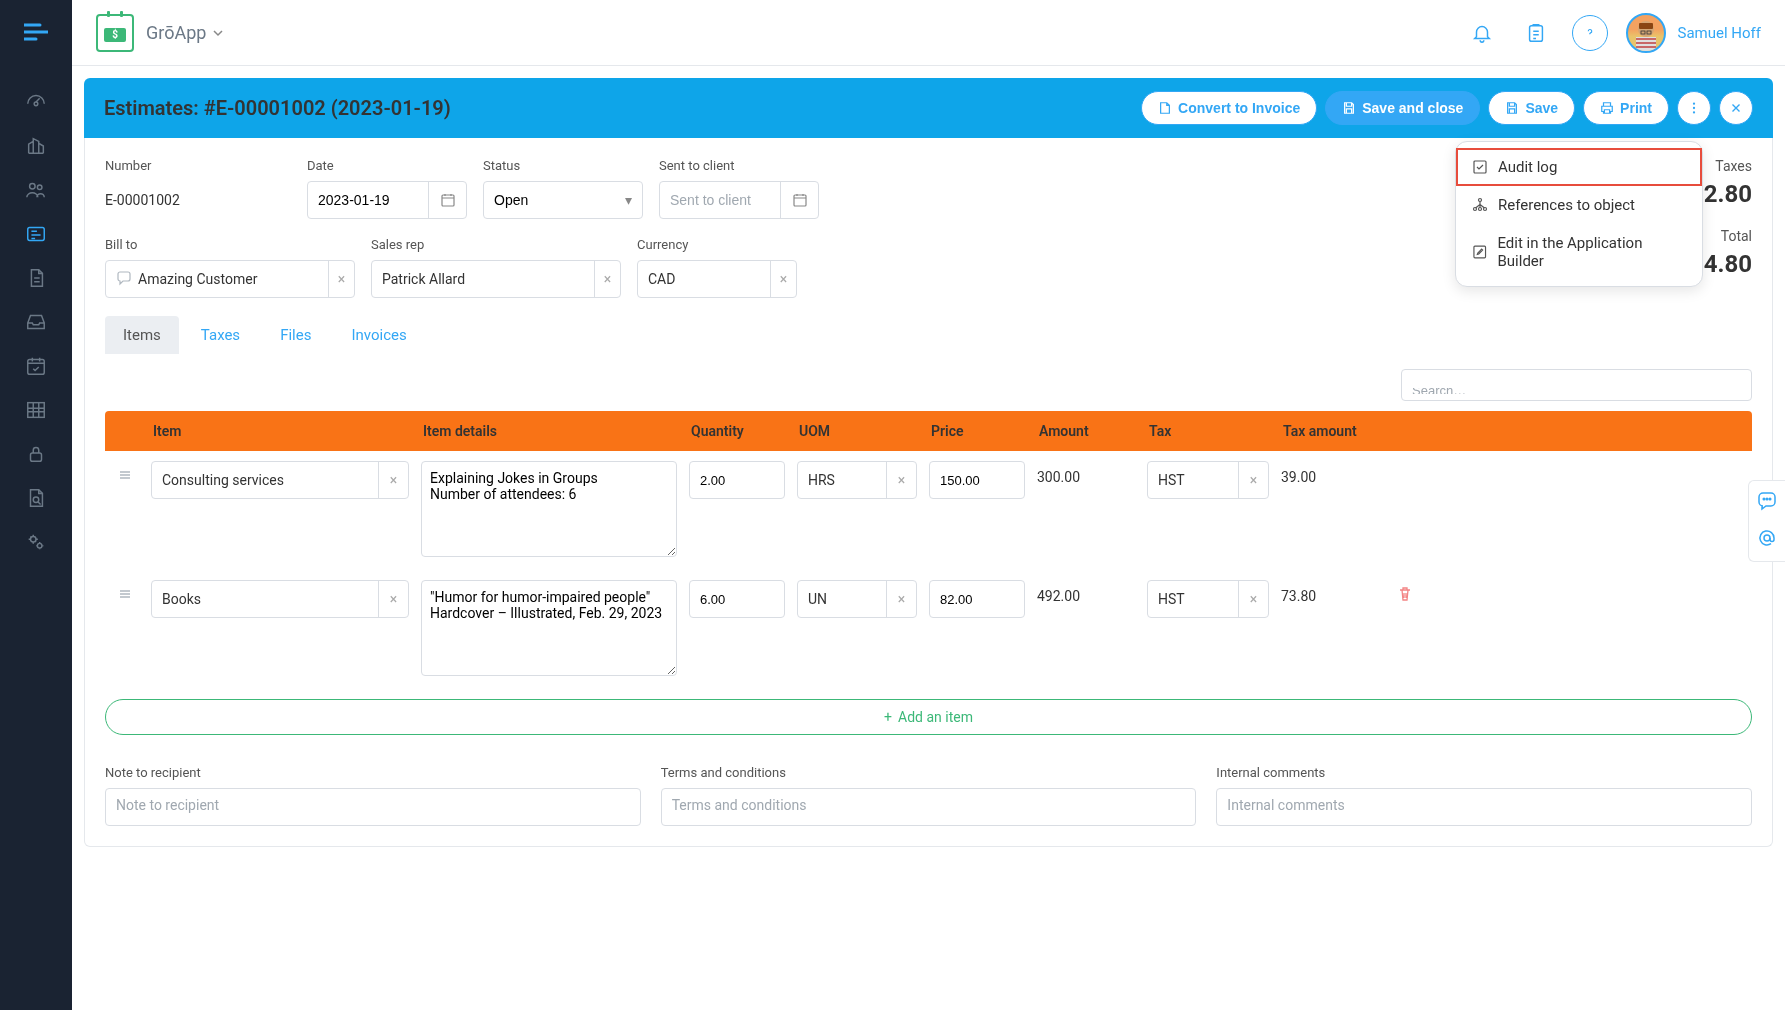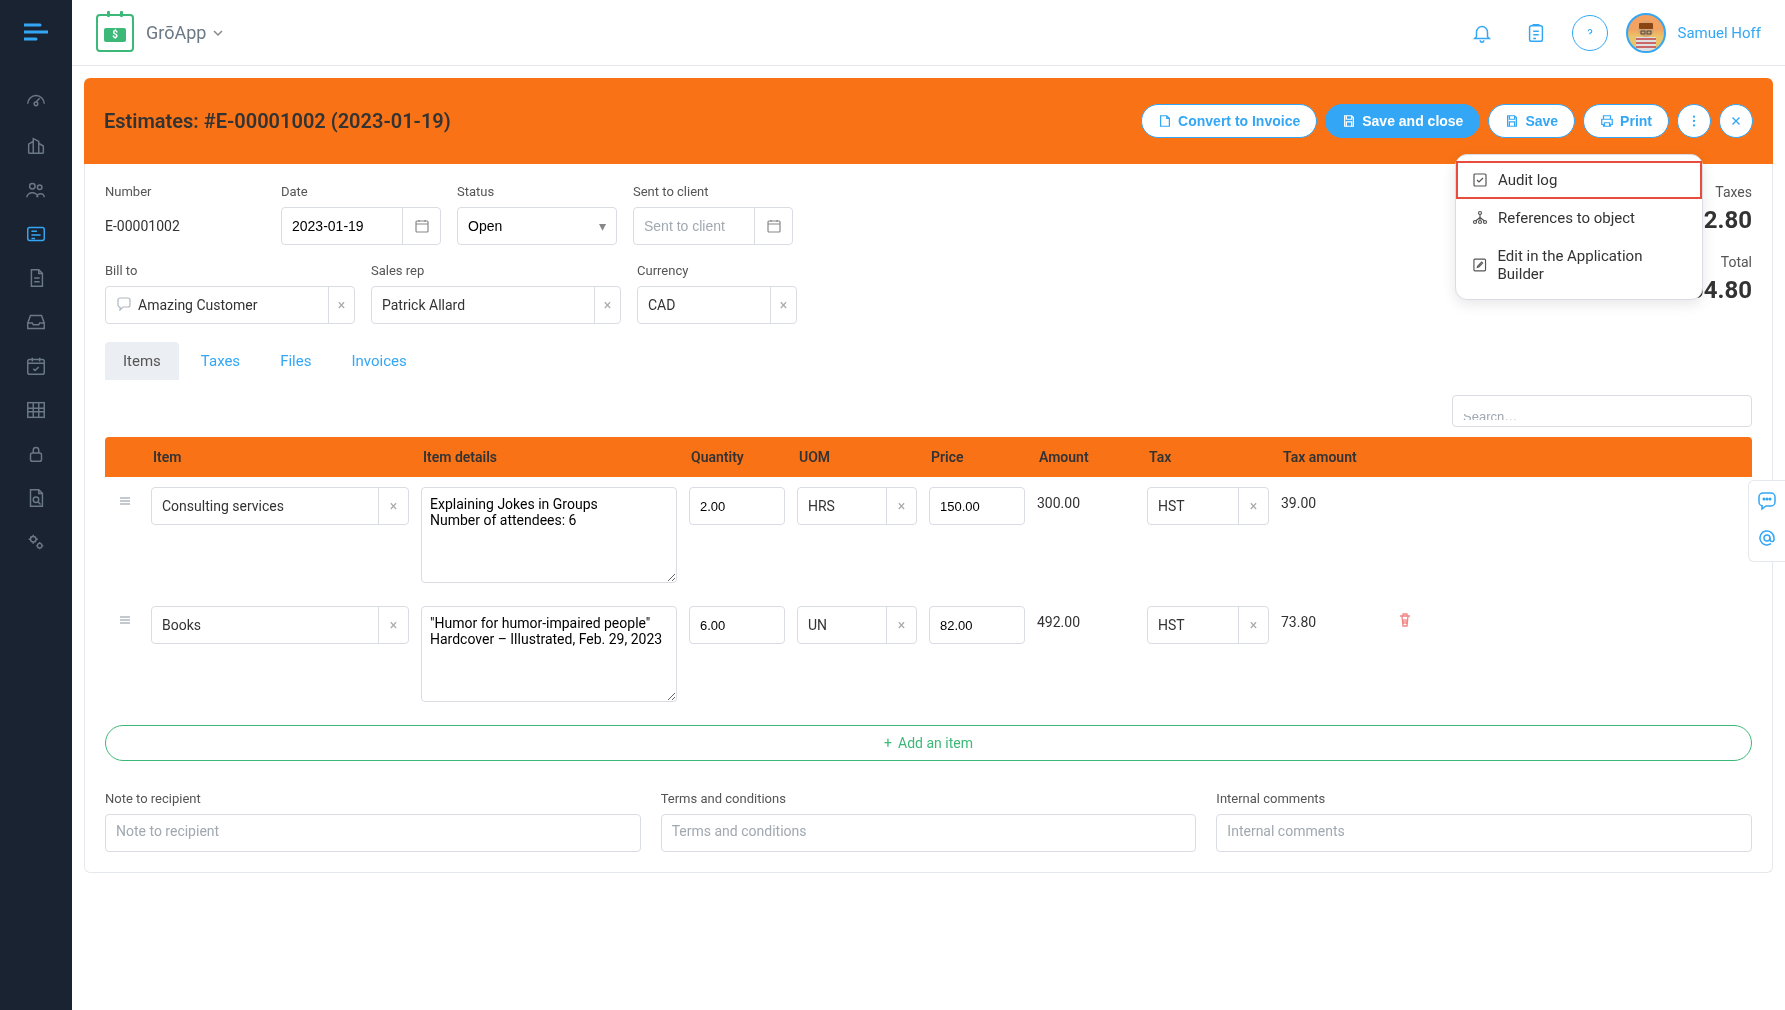--- a/index.html
+++ b/index.html
@@ -25,21 +25,21 @@
 .app-name svg { margin-left: 6px; }
 .topbar-spacer { flex: 1; }
 .topbar-icon { width: 36px; height: 36px; border-radius: 50%; display: flex; align-items: center; justify-content: center; color: #33a7f5; cursor: pointer; margin-left: 18px; }
 .topbar-icon.bordered { border: 1.5px solid #33a7f5; }
 .avatar { width: 40px; height: 40px; border-radius: 50%; border: 2px solid #33a7f5; margin-left: 18px; background: linear-gradient(#f4a261 40%, #e9c46a 60%); display: flex; align-items: center; justify-content: center; overflow: hidden; }
 .avatar svg { width: 36px; height: 36px; }
 .user-name { color: #33a7f5; font-size: 15px; margin-left: 12px; }
 
 
 .content { flex: 1; overflow: auto; padding: 12px; background: #fff; position: relative; }
-.page-header { background: #f97316; border-radius: 6px 6px 0 0; padding: 26px 20px; display: flex; align-items: center; }
+.page-header { background: #0ea5e9; border-radius: 6px 6px 0 0; padding: 13px 20px; display: flex; align-items: center; }
 .page-title { font-size: 20px; font-weight: 600; color: #333; }
 .page-actions { margin-left: auto; display: flex; gap: 8px; align-items: center; }
 .btn { height: 34px; padding: 0 16px; border-radius: 17px; display: inline-flex; align-items: center; gap: 6px; font-size: 14px; cursor: pointer; border: 1.5px solid #33a7f5; background: #fff; color: #33a7f5; font-weight: bold; }
 .btn svg { width: 14px; height: 14px; }
 .btn.primary { background: #33a7f5; color: #fff; }
 .btn-icon { width: 34px; height: 34px; border-radius: 50%; border: 1.5px solid #33a7f5; background: #fff; color: #33a7f5; display: flex; align-items: center; justify-content: center; cursor: pointer; }
 .btn-icon svg { width: 14px; height: 14px; }
 
 .form-body { background: #fff; border: 1px solid #e5e8ec; border-top: none; border-radius: 0 0 6px 6px; padding: 20px; position: relative; }
 
@@ -60,21 +60,21 @@
 
 .summary { position: absolute; right: 20px; top: 20px; text-align: right; }
 .summary-label { font-size: 14px; color: #555; margin-bottom: 6px; }
 .summary-value { font-size: 24px; font-weight: 700; margin-bottom: 20px; }
 
 .tabs { display: flex; gap: 4px; margin-top: 10px; border-bottom: 1px solid transparent; }
 .tab { padding: 10px 18px; font-size: 15px; color: #33a7f5; cursor: pointer; border-radius: 4px 4px 0 0; }
 .tab.active { background: #ebeef2; color: #555; }
 
 .search-row { display: flex; justify-content: flex-end; margin: 14px 0 10px; }
-.search-box { width: 300px; height: 32px; border: 1px solid #d9dde3; border-radius: 4px; padding: 12px 10px; }
+.search-box { width: 351px; height: 32px; border: 1px solid #d9dde3; border-radius: 4px; padding: 12px 10px; }
 .search-box input { border: none; outline: none; width: 100%; height: 100%; font-size: 13px; }
 
 .items-table { width: 100%; }
 .items-head { display: flex; background: #f97316; border-radius: 4px 4px 0 0; font-weight: 600; font-size: 14px; }
 .items-head .cell { padding: 12px 8px; }
 .items-row { display: flex; padding: 6px 0; }
 .cell { padding: 4px 6px; }
 .c-handle { width: 40px; display: flex; justify-content: center; padding-top: 12px; color: #b0b8c0; cursor: grab; }
 .c-item { width: 270px; }
 .c-details { width: 268px; }
@@ -308,21 +308,21 @@
           <div class="summary-value">2.80</div>
           <div class="summary-label">Total</div>
           <div class="summary-value">904.80</div>
         </div>
 
         <div class="field-row">
           <div class="field" style="width:160px;">
             <div class="field-label">Number</div>
             <div class="field-input plain">E-00001002</div>
           </div>
-          <div class="field" style="width:160px;">
+          <div class="field" style="width:160px;margin-left:26px;">
             <div class="field-label">Date</div>
             <div class="field-input with-addon">
               <input value="2023-01-19" style="">
               <div class="addon">
                   <svg width="16" height="16" viewBox="0 0 16 16" fill="none" stroke="#888" stroke-width="1.2">
                     <rect x="2" y="3" width="12" height="11" rx="1"></rect>
                     <path d="M2 6h12M5 2v2M11 2v2"></path>
                   </svg>
                 </div>
             </div>

